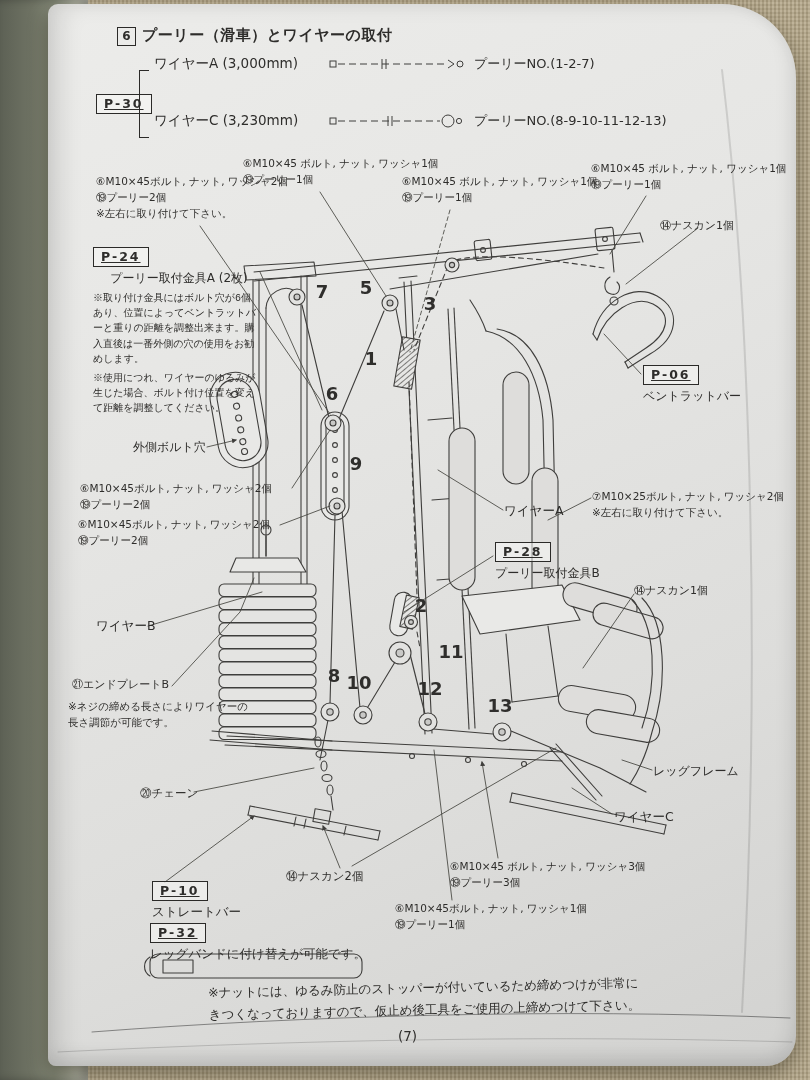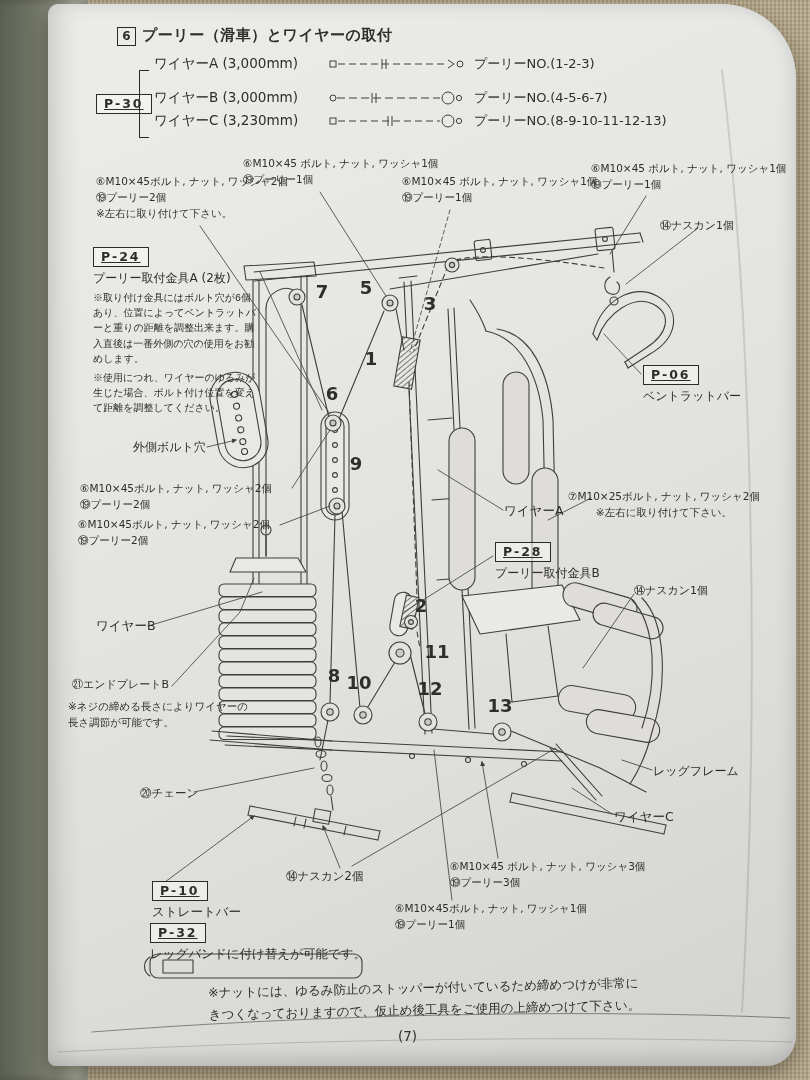--- a/index.html
+++ b/index.html
@@ -21,21 +21,21 @@
     left:48px;top:4px;width:748px;height:1062px;
     background:linear-gradient(155deg,#ececea 0%,#e6e6e4 35%,#dddddb 70%,#d2d2d0 100%);
     border-radius:10px 74px 30px 8px;
     box-shadow:0 8px 20px rgba(40,35,20,.45), inset 14px 0 22px rgba(0,0,0,.10), inset -4px -8px 18px rgba(0,0,0,.10);
   }
   .content{left:0;top:0;width:810px;height:1080px;}
   svg.diagram{position:absolute;left:0;top:0;pointer-events:none;}
   .callout{position:absolute;font-size:10.5px;line-height:1.5;white-space:pre-line;color:#2e2d2b;}
   .num{position:absolute;font-size:18px;font-weight:600;transform:translate(-50%,-50%);color:#2f2e2c;}
   .refbox{display:inline-block;border:1.7px solid #2b2a28;padding:1px 7px 2px;font-size:12.5px;font-weight:600;letter-spacing:2px;background:rgba(248,248,246,.55);text-decoration:underline;}
-  .boxlabel{font-size:12px;margin-top:3px;}
+  .boxlabel{font-size:12px;margin-top:3px;text-align:center;}
   .note{font-size:10px;line-height:1.52;width:166px;margin-top:4px;font-family:Liberation Mono, monospace;}
   .sec-title{position:absolute;left:142px;top:26px;font-size:15px;font-weight:600;letter-spacing:.5px;}
   .sec-no{position:absolute;left:117px;top:27px;width:17px;height:17px;border:1.5px solid #2b2a28;font-size:12px;font-weight:600;text-align:center;line-height:17px;}
   .sec-sub{position:absolute;left:142px;top:50px;font-size:14.5px;font-weight:500;}
   .wrow{position:absolute;display:flex;align-items:center;gap:6px;font-size:13.5px;font-weight:500;white-space:nowrap;}
   .wrow .wname{width:168px;}
   .wrow .wpull{font-size:13px;}
   .bracket{position:absolute;left:139px;top:70px;width:9px;height:66px;border:1.7px solid #2b2a28;border-right:none;}
   .footnote{position:absolute;left:208px;top:982px;width:580px;font-size:12.5px;line-height:1.75;white-space:pre-line;transform:rotate(-1.3deg);transform-origin:left top;font-weight:500;}
   .pageno{position:absolute;left:398px;top:1028px;font-size:13.5px;font-weight:500;}
@@ -338,35 +338,21 @@
     <svg width="140" height="14">
         <g stroke="#3f3e3c" fill="none">
           <rect x="2" y="4" width="6" height="6"></rect>
           <line x1="10" y1="7" x2="118" y2="7" stroke-dasharray="7 4"></line>
           <line x1="54" y1="2" x2="54" y2="12"></line>
           <line x1="58" y1="2" x2="58" y2="12"></line>
           <path d="M120,3 l6,4 -6,4"></path>
           <circle cx="132" cy="7" r="3"></circle>
         </g>
       </svg>
-    <span class="wpull">プーリーNO.(1-2-3)</span>
-  </div>
-  <div class="wrow" style="left:154px;top:89px;">
-    <span class="wname">ワイヤーB (3,000mm)</span>
-    <svg width="140" height="14">
-        <g stroke="#3f3e3c" fill="none">
-          <circle cx="5" cy="7" r="3"></circle>
-          <line x1="9" y1="7" x2="112" y2="7" stroke-dasharray="8 4"></line>
-          <line x1="44" y1="2" x2="44" y2="12"></line>
-          <line x1="48" y1="2" x2="48" y2="12"></line>
-          <circle cx="120" cy="7" r="6"></circle>
-          <circle cx="131" cy="7" r="2.6"></circle>
-        </g>
-      </svg>
-    <span class="wpull">プーリーNO.(4-5-6-7)</span>
+    <span class="wpull">プーリーNO.(1-2-7)</span>
   </div>
   <div class="wrow" style="left:154px;top:112px;">
     <span class="wname">ワイヤーC (3,230mm)</span>
     <svg width="140" height="14">
         <g stroke="#3f3e3c" fill="none">
           <rect x="2" y="4" width="6" height="6"></rect>
           <line x1="10" y1="7" x2="112" y2="7" stroke-dasharray="7 4"></line>
           <line x1="60" y1="2" x2="60" y2="12"></line>
           <line x1="64" y1="2" x2="64" y2="12"></line>
           <circle cx="120" cy="7" r="6"></circle>
@@ -412,21 +398,21 @@
 ⑲プーリー1個</div>
   <div class="callout" style="left:591px;top:161px;">⑥M10×45 ボルト, ナット, ワッシャ1個
 ⑲プーリー1個</div>
   <div class="callout" style="left:660px;top:218px;font-size:11px;">⑭ナスカン1個</div>
   <div class="callout" style="left:133px;top:438px;font-size:12px;">外側ボルト穴</div>
   <div class="callout" style="left:80px;top:481px;">⑥M10×45ボルト, ナット, ワッシャ2個
 ⑲プーリー2個</div>
   <div class="callout" style="left:78px;top:517px;">⑥M10×45ボルト, ナット, ワッシャ2個
 ⑲プーリー2個</div>
   <div class="callout" style="left:504px;top:502px;font-size:12.5px;">ワイヤーA</div>
-  <div class="callout" style="left:568px;top:489px;text-align:center;">⑦M10×25ボルト, ナット, ワッシャ2個
+  <div class="callout" style="left:592px;top:489px;">⑦M10×25ボルト, ナット, ワッシャ2個
 ※左右に取り付けて下さい。</div>
   <div class="callout" style="left:634px;top:583px;font-size:11px;">⑭ナスカン1個</div>
   <div class="callout" style="left:96px;top:617px;font-size:12.5px;">ワイヤーB</div>
   <div class="callout" style="left:72px;top:677px;font-size:11px;">㉑エンドプレートB</div>
   <div class="callout" style="left:68px;top:699px;font-size:10.5px;">※ネジの締める長さによりワイヤーの
 長さ調節が可能です。</div>
   <div class="callout" style="left:140px;top:785px;font-size:11.5px;">⑳チェーン</div>
   <div class="callout" style="left:286px;top:868px;font-size:11.5px;">⑭ナスカン2個</div>
   <div class="callout" style="left:450px;top:859px;">⑥M10×45 ボルト, ナット, ワッシャ3個
 ⑲プーリー3個</div>
@@ -435,21 +421,21 @@
   <div class="callout" style="left:653px;top:762px;font-size:12px;">レッグフレーム</div>
   <div class="callout" style="left:614px;top:808px;font-size:12.5px;">ワイヤーC</div>
 
   <div class="num" style="left:322px;top:291px;">7</div>
   <div class="num" style="left:366px;top:287px;">5</div>
   <div class="num" style="left:430px;top:303px;">3</div>
   <div class="num" style="left:371px;top:358px;">1</div>
   <div class="num" style="left:332px;top:393px;">6</div>
   <div class="num" style="left:356px;top:463px;">9</div>
   <div class="num" style="left:421px;top:605px;">2</div>
-  <div class="num" style="left:437px;top:651px;">11</div>
+  <div class="num" style="left:451px;top:651px;">11</div>
   <div class="num" style="left:334px;top:675px;">8</div>
   <div class="num" style="left:359px;top:682px;">10</div>
   <div class="num" style="left:430px;top:688px;">12</div>
   <div class="num" style="left:500px;top:705px;">13</div>
 
   <div class="footnote">※ナットには、ゆるみ防止のストッパーが付いているため締めつけが非常に
 きつくなっておりますので、仮止め後工具をご使用の上締めつけて下さい。</div>
   <div class="pageno">(7)</div>
 
 </div>

